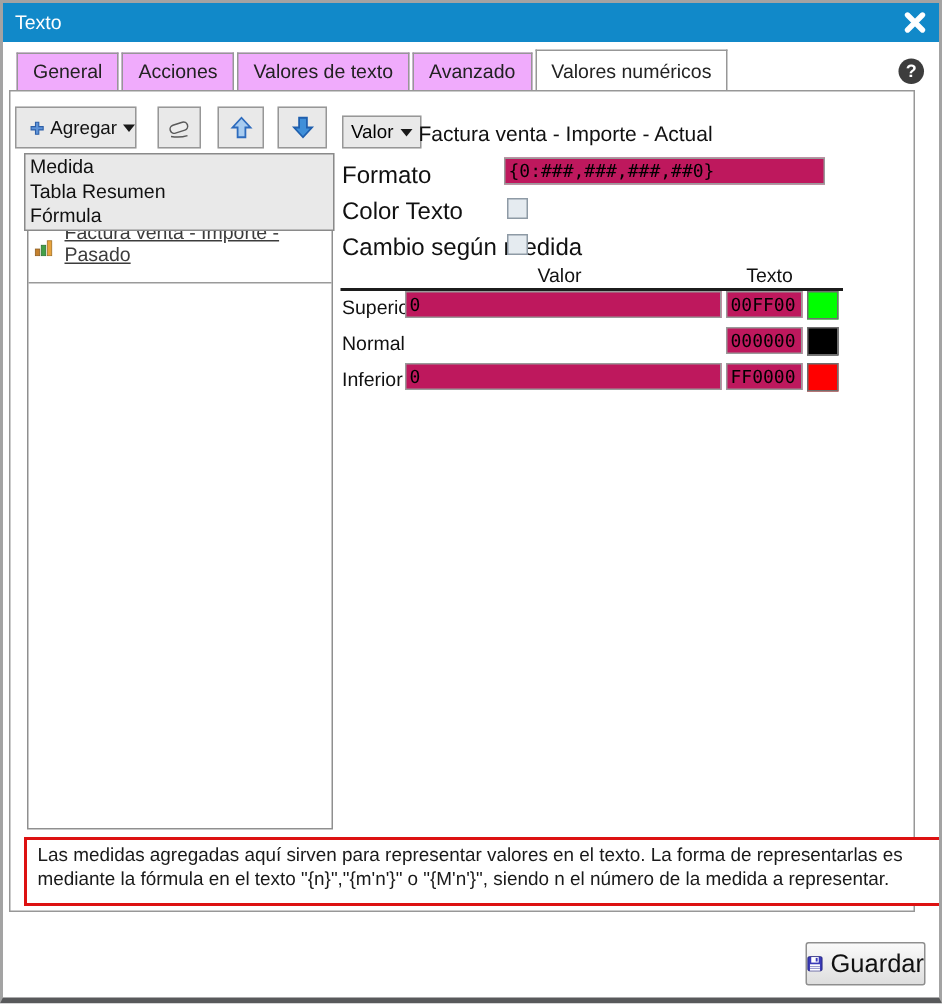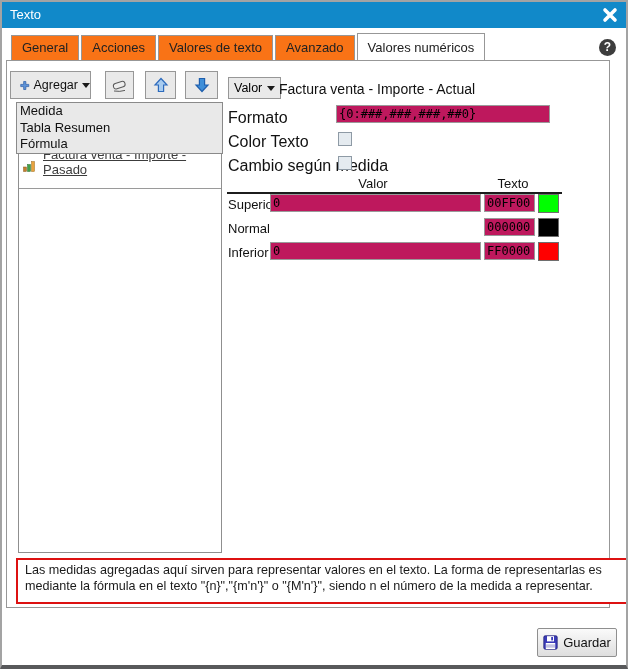--- a/index.html
+++ b/index.html
@@ -9,21 +9,21 @@
     border:2px solid #a3a3a3; border-bottom:4px solid #58595b; overflow:hidden;
   }
   
   .titlebar { position:absolute; left:0; top:0; right:0; height:26px; background:#1189c9; }
   .titlebar .title { position:absolute; left:8px; top:0; line-height:26px; color:#fff; font-size:13px; }
   .close-btn { position:absolute; right:7px; top:4px; width:18px; height:18px; cursor:pointer; }
   
   .tabs { position:absolute; left:9px; top:33px; display:flex; gap:2px; z-index:5; }
   .tab {
     height:25px; padding:0 10px; line-height:24px; font-size:13px; color:#222;
-    background:#f97316; border:1px solid #979797; border-bottom:none; cursor:pointer;
+    background:#f0abfc; border:1px solid #979797; border-bottom:none; cursor:pointer;
   }
   .tab.active { background:#fff; height:27px; margin-top:-2px; line-height:27px; position:relative; z-index:6; }
   .help-btn {
     position:absolute; right:10px; top:37px; width:17px; height:17px; border-radius:50%;
     background:#3d3d3d; color:#fff; font-size:12px; font-weight:bold; text-align:center;
     line-height:17px; cursor:pointer; z-index:5;
   }
   
   .panel { position:absolute; left:4px; top:58px; width:604px; height:548px; border:1px solid #979797; background:#fff; z-index:1; }
   
@@ -60,21 +60,21 @@
   .swatch { position:absolute; left:531px; width:21px; height:19px; border:1px solid #6e6e6e; cursor:pointer; }
   
   .infobox {
     position:absolute; left:14px; top:556px; width:614px; height:46px; border:2px solid #dd1111;
     background:#fff; padding:3px 7px; z-index:8; font-size:12.6px; color:#1a1a1a; line-height:15.5px;
   }
   
   .save-btn {
     position:absolute; left:535px; top:626px; width:80px; height:29px;
     background:linear-gradient(#fafafa,#dedede); border:1px solid #8f8f8f; border-radius:2px;
-    display:flex; align-items:center; justify-content:center; gap:5px; font-size:13px; color:#111;
+    display:flex; align-items:center; justify-content:center; gap:5px; font-size:17px; color:#111;
     font-family:"Liberation Sans", sans-serif; cursor:pointer;
   }
 </style>
 </head>
 <body>
 
 <div class="dialog">
 
   <div class="titlebar">
     <span class="title">Texto</span>

